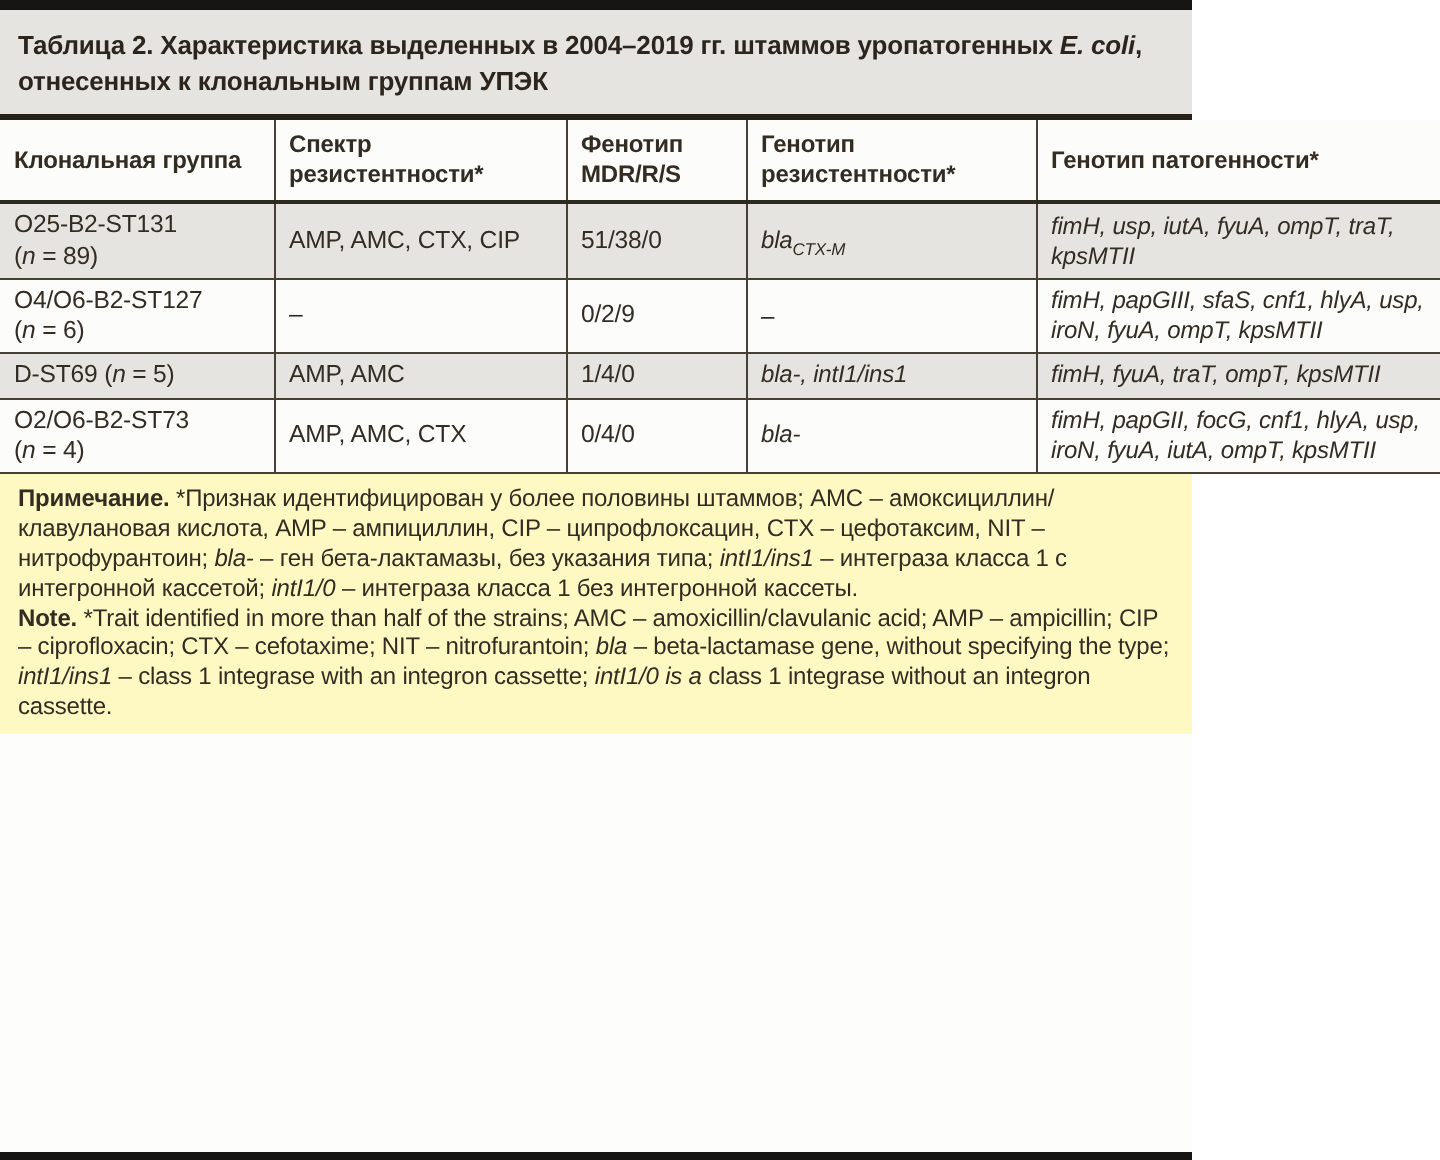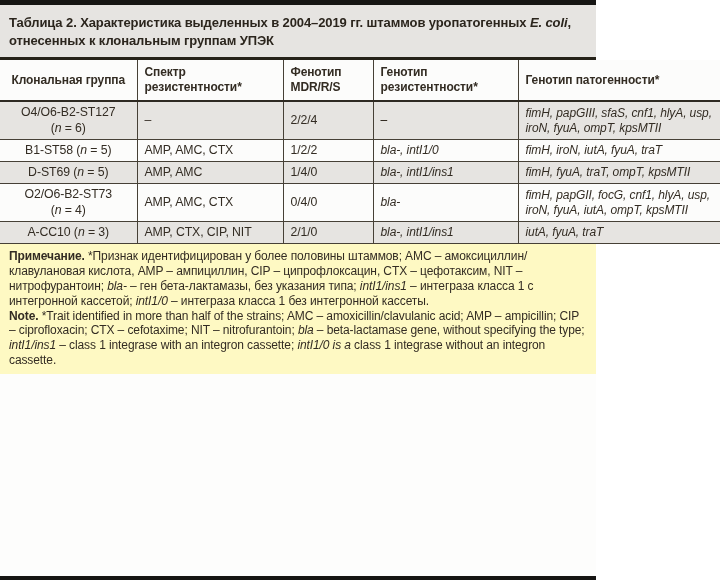--- a/index.html
+++ b/index.html
@@ -28,21 +28,21 @@
     border-collapse: collapse;
     table-layout: fixed;
   }
   th, td {
     border: 1.5px solid #464036;
     padding: 3px 7px;
     text-align: left;
     vertical-align: middle;
     letter-spacing: -0.1px;
   }
-  th:first-child, td:first-child { border-left: none; text-align: center; }
+  th:first-child, td:first-child { border-left: none; }
   th:last-child, td:last-child { border-right: none; margin-left: 48px; }
   thead th {
     background: #fcfcfb;
     font-size: 12px;
     font-weight: bold;
     line-height: 1.25;
     padding: 5px 7px;
     border-top: none;
     border-bottom: 2px solid #2e2a22;
   }
@@ -84,54 +84,47 @@
       <tr>
         <th>Клональная группа</th>
         <th>Спектр резистентности*</th>
         <th>Фенотип MDR/R/S</th>
         <th>Генотип резистентности*</th>
         <th>Генотип патогенности*</th>
       </tr>
     </thead>
     <tbody>
       <tr>
+        <td class="c-clonal"><span>O25-B2-ST131</span><br><span>(</span><span style="font-style: italic;">n</span><span> = 89)</span></td>
+        <td class="c-spec">AMP, AMC, CTX, CIP</td>
+        <td class="c-phen">51/38/0</td>
+        <td class="c-res"><span style="font-style: italic;">bla</span><sub style="font-style: italic;">CTX-M</sub></td>
+        <td class="c-path">fimH, usp, iutA, fyuA, ompT, traT, kpsMTII</td>
+      </tr>
+      <tr>
         <td class="c-clonal"><span>O4/O6-B2-ST127</span><br><span>(</span><span style="font-style: italic;">n</span><span> = 6)</span></td>
         <td class="c-spec">–</td>
-        <td class="c-phen">2/2/4</td>
+        <td class="c-phen">0/2/9</td>
         <td class="c-res"><span>–</span></td>
         <td class="c-path">fimH, papGIII, sfaS, cnf1, hlyA, usp, iroN, fyuA, ompT, kpsMTII</td>
-      </tr>
-      <tr>
-        <td class="c-clonal"><span>B1-ST58 (</span><span style="font-style: italic;">n</span><span> = 5)</span></td>
-        <td class="c-spec">AMP, AMC, CTX</td>
-        <td class="c-phen">1/2/2</td>
-        <td class="c-res"><span style="font-style: italic;">bla-, intI1/0</span></td>
-        <td class="c-path">fimH, iroN, iutA, fyuA, traT</td>
       </tr>
       <tr>
         <td class="c-clonal"><span>D-ST69 (</span><span style="font-style: italic;">n</span><span> = 5)</span></td>
         <td class="c-spec">AMP, AMC</td>
         <td class="c-phen">1/4/0</td>
         <td class="c-res"><span style="font-style: italic;">bla-, intI1/ins1</span></td>
         <td class="c-path">fimH, fyuA, traT, ompT, kpsMTII</td>
       </tr>
       <tr>
         <td class="c-clonal"><span>O2/O6-B2-ST73</span><br><span>(</span><span style="font-style: italic;">n</span><span> = 4)</span></td>
         <td class="c-spec">AMP, AMC, CTX</td>
         <td class="c-phen">0/4/0</td>
         <td class="c-res"><span style="font-style: italic;">bla-</span></td>
         <td class="c-path">fimH, papGII, focG, cnf1, hlyA, usp, iroN, fyuA, iutA, ompT, kpsMTII</td>
       </tr>
-      <tr>
-        <td class="c-clonal"><span>A-CC10 (</span><span style="font-style: italic;">n</span><span> = 3)</span></td>
-        <td class="c-spec">AMP, CTX, CIP, NIT</td>
-        <td class="c-phen">2/1/0</td>
-        <td class="c-res"><span style="font-style: italic;">bla-, intI1/ins1</span></td>
-        <td class="c-path">iutA, fyuA, traT</td>
-      </tr>
     </tbody>
   </table>
 
   <div class="notes">
     <div><span style="font-weight: bold;">Примечание.</span><span> *Признак идентифицирован у более половины штаммов; AMC – амоксициллин/клавулановая кислота, AMP – ампициллин, CIP – ципрофлоксацин, CTX – цефотаксим, NIT – нитрофурантоин; </span><span style="font-style: italic;">bla-</span><span> – ген бета-лактамазы, без указания типа; </span><span style="font-style: italic;">intI1/ins1</span><span> – интеграза класса 1 с интегронной кассетой; </span><span style="font-style: italic;">intI1/0</span><span> – интеграза класса 1 без интегронной кассеты.</span></div>
     <div><span style="font-weight: bold;">Note.</span><span> *Trait identified in more than half of the strains; AMC – amoxicillin/clavulanic acid; AMP – ampicillin; CIP – ciprofloxacin; CTX – cefotaxime; NIT – nitrofurantoin; </span><span style="font-style: italic;">bla</span><span> – beta-lactamase gene, without specifying the type; </span><span style="font-style: italic;">intI1/ins1</span><span> – class 1 integrase with an integron cassette; </span><span style="font-style: italic;">intI1/0 is a</span><span> class 1 integrase without an integron cassette.</span></div>
   </div>
 
 </div>
 

